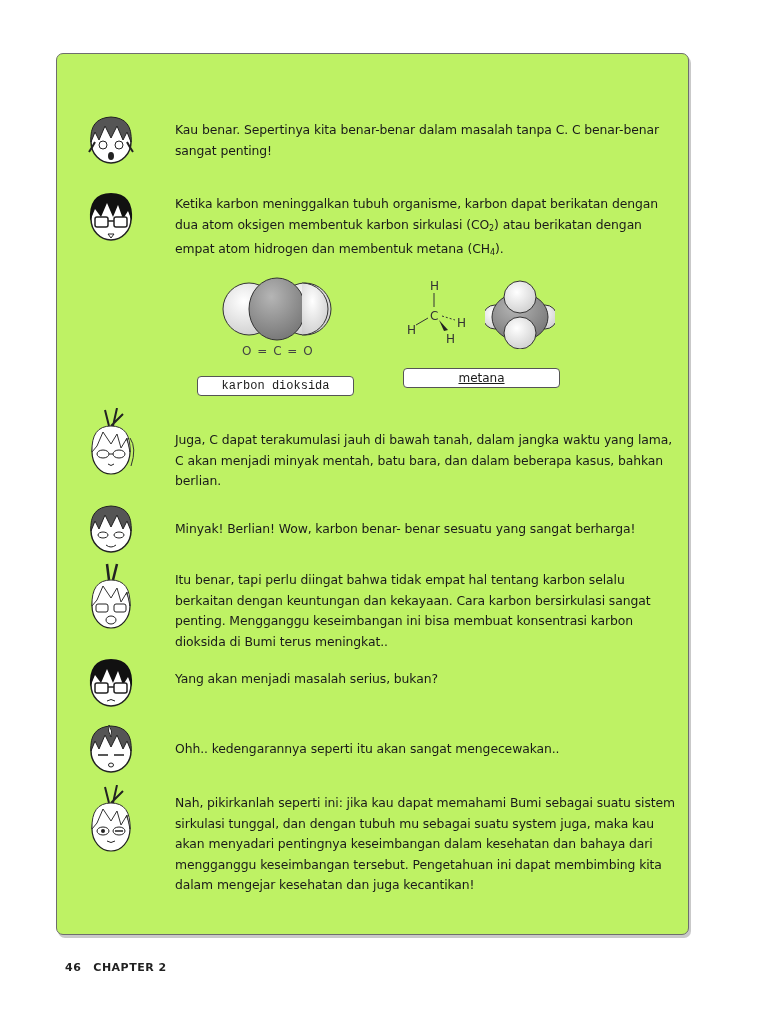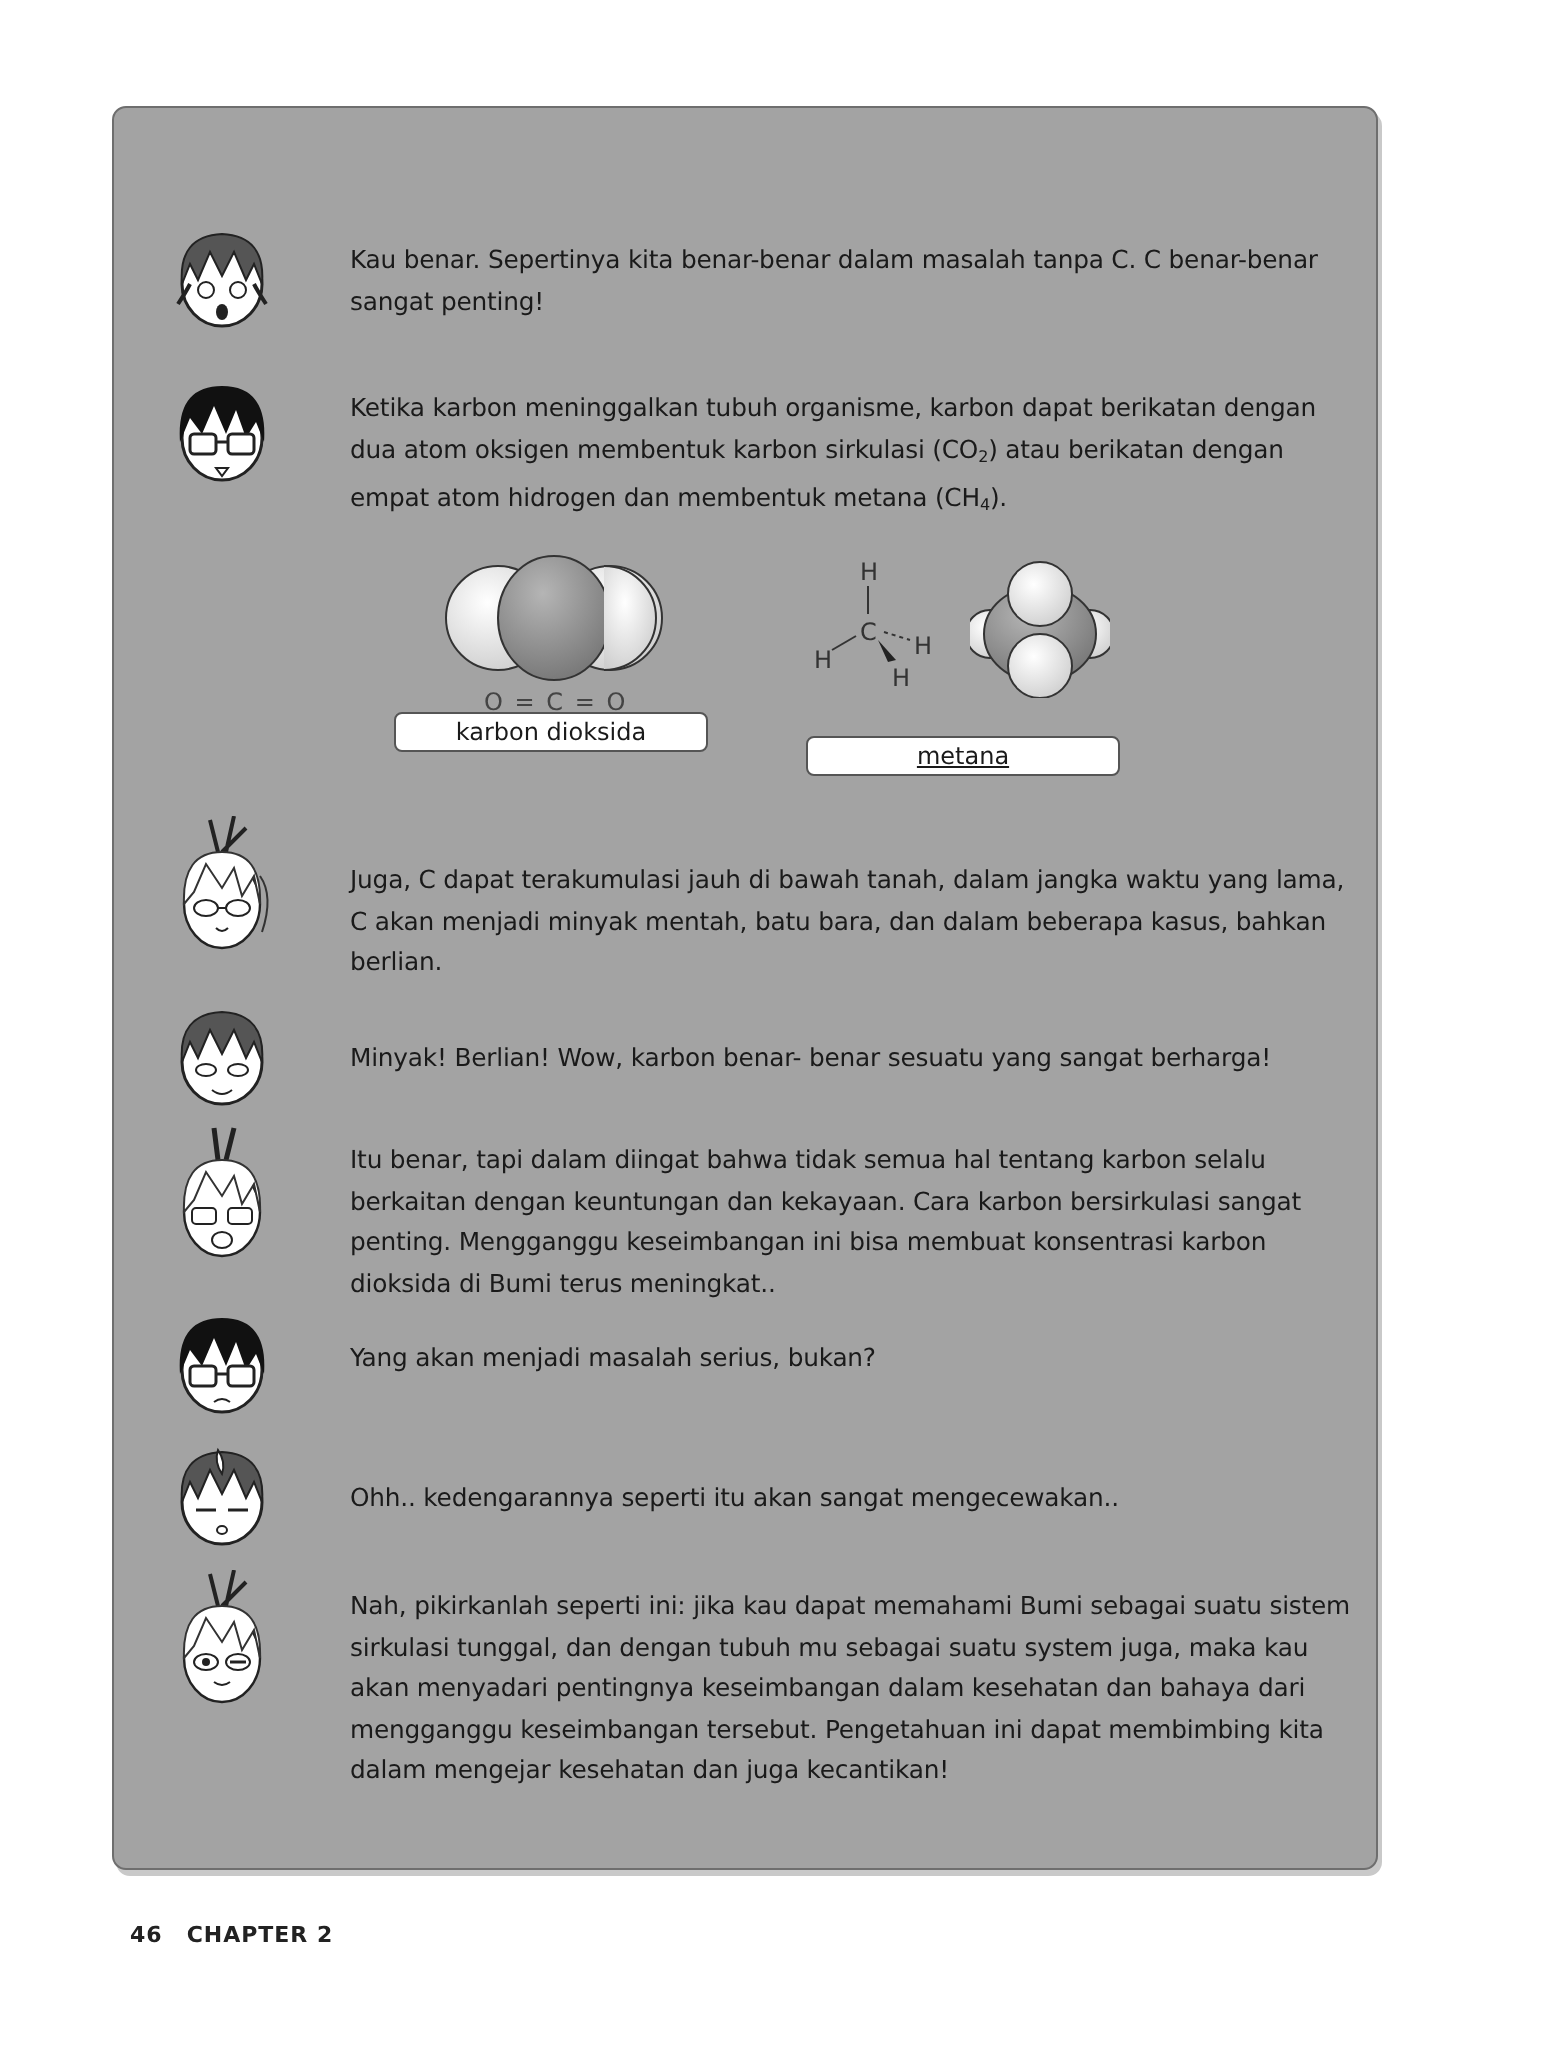--- a/index.html
+++ b/index.html
@@ -1,19 +1,19 @@
 <!DOCTYPE html>
 <html><head>
 <meta charset="utf-8">
 <style>
   html, body { margin: 0; padding: 0; background: #ffffff; }
   body { width: 775px; height: 1024px; position: relative; overflow: hidden;
          font-family: "DejaVu Sans", sans-serif; color: #1a1a1a; }
   .frame { position: absolute; left: 56px; top: 53px; width: 631px; height: 880px;
-           border: 1.5px solid #6e6e6e; border-radius: 7px; background: #a3a3a3;
+           border: 1.5px solid #6e6e6e; border-radius: 7px; background: #bef264;
            box-shadow: 2px 3px 0 #c9c9c9; }
   .row { position: absolute; left: 0; width: 631px; }
   .avatar { position: absolute; left: 26px; width: 56px; height: 56px; }
   .text { position: absolute; left: 118px; width: 500px; font-size: 12.4px; line-height: 20.5px;
           letter-spacing: -0.1px; }
   .text sub { font-size: 8px; vertical-align: -2px; }
   .figure { position: absolute; left: 0; top: 0; width: 631px; }
   .label-box { position: absolute; height: 18px; border: 1.2px solid #555; border-radius: 4px;
                font-size: 12px; line-height: 18px; text-align: center; background: #fff; }
   .formula { position: absolute; font-size: 12px; color: #444; letter-spacing: 1px; text-align: center; }
@@ -61,21 +61,21 @@
             <stop offset="0" stop-color="#b5b5b5"></stop>
             <stop offset="1" stop-color="#7a7a7a"></stop>
           </radialGradient>
       </defs>
       <circle cx="27" cy="35" r="26" fill="url(#gW)" stroke="#333" stroke-width="1"></circle>
       <circle cx="83" cy="35" r="26" fill="url(#gW)" stroke="#333" stroke-width="1"></circle>
       <ellipse cx="55" cy="35" rx="28" ry="31" fill="url(#gG)" stroke="#333" stroke-width="1"></ellipse>
       <path d="M80 9 A26 26 0 0 1 80 61" fill="url(#gW)" stroke="#333"></path>
     </svg>
     <div class="formula" style="left:185px; top:70px;">O = C = O</div>
-    <div class="label-box" style="left:140px; top:82px; width:155px;">karbon dioksida</div>
+    <div class="label-box" style="left:140px; top:102px; width:155px;font-family:Liberation Mono, monospace;">karbon dioksida</div>
 
     <svg style="position:absolute; left:345px; top:2px;" width="75" height="75" viewBox="0 0 75 75">
       <text x="28" y="14" font-size="12" font-family="DejaVu Sans, sans-serif" fill="#333">H</text>
       <line x1="32" y1="17" x2="32" y2="31" stroke="#333"></line>
       <text x="28" y="44" font-size="12" font-family="DejaVu Sans, sans-serif" fill="#333">C</text>
       <line x1="26" y1="42" x2="14" y2="49" stroke="#333"></line>
       <text x="5" y="58" font-size="12" font-family="DejaVu Sans, sans-serif" fill="#333">H</text>
       <line x1="40" y1="40" x2="53" y2="44" stroke="#333" stroke-dasharray="2,2"></line>
       <text x="55" y="51" font-size="12" font-family="DejaVu Sans, sans-serif" fill="#333">H</text>
       <path d="M37 44 L46 54 L42 55 Z" fill="#222"></path>
@@ -118,21 +118,21 @@
 
   <div class="row" style="top:512px;">
     <svg class="avatar" style="height:72px; top:-4px;" viewBox="0 0 56 72">
       <path d="M26 18 L24 2 M30 18 L34 2" stroke="#222" stroke-width="2.5" fill="none"></path>
       <ellipse cx="28" cy="44" rx="19" ry="22" fill="#fff" stroke="#222" stroke-width="1.2"></ellipse>
       <path d="M9 44 Q8 18 28 18 Q48 18 47 44 L44 30 L38 40 L34 26 L28 36 L20 24 L14 38 Z" fill="#fff" stroke="#333"></path>
       <rect x="13" y="42" width="12" height="8" rx="2" fill="#fff" stroke="#222"></rect>
         <rect x="31" y="42" width="12" height="8" rx="2" fill="#fff" stroke="#222"></rect>
       <ellipse cx="28" cy="58" rx="5" ry="4" fill="#fff" stroke="#222"></ellipse>
     </svg>
-    <div class="text" style="top:4px;">Itu benar, tapi dalam diingat bahwa tidak semua hal tentang karbon selalu berkaitan dengan keuntungan dan kekayaan. Cara karbon bersirkulasi sangat penting. Mengganggu keseimbangan ini bisa membuat konsentrasi karbon dioksida di Bumi terus meningkat..</div>
+    <div class="text" style="top:4px;">Itu benar, tapi perlu diingat bahwa tidak empat hal tentang karbon selalu berkaitan dengan keuntungan dan kekayaan. Cara karbon bersirkulasi sangat penting. Mengganggu keseimbangan ini bisa membuat konsentrasi karbon dioksida di Bumi terus meningkat..</div>
   </div>
 
   <div class="row" style="top:601px;">
     <svg class="avatar" viewBox="0 0 56 56">
       <ellipse cx="28" cy="30" rx="20" ry="21" fill="#fff" stroke="#222" stroke-width="1.5"></ellipse>
       <path d="M7 32 Q5 4 28 4 Q51 4 49 32 L45 22 L40 30 L35 16 L30 28 L24 14 L18 28 L12 20 Z" fill="#111"></path>
       <rect x="12" y="28" width="13" height="10" rx="2" fill="#fff" stroke="#222" stroke-width="1.5"></rect>
       <rect x="31" y="28" width="13" height="10" rx="2" fill="#fff" stroke="#222" stroke-width="1.5"></rect>
       <line x1="25" y1="32" x2="31" y2="32" stroke="#222" stroke-width="1.5"></line>
       <path d="M24 46 Q28 43 32 46" stroke="#222" fill="none"></path>

